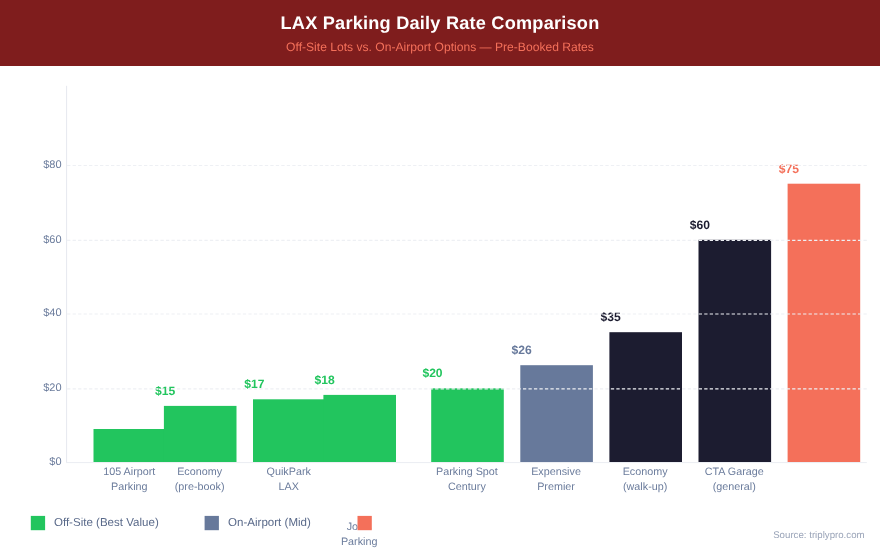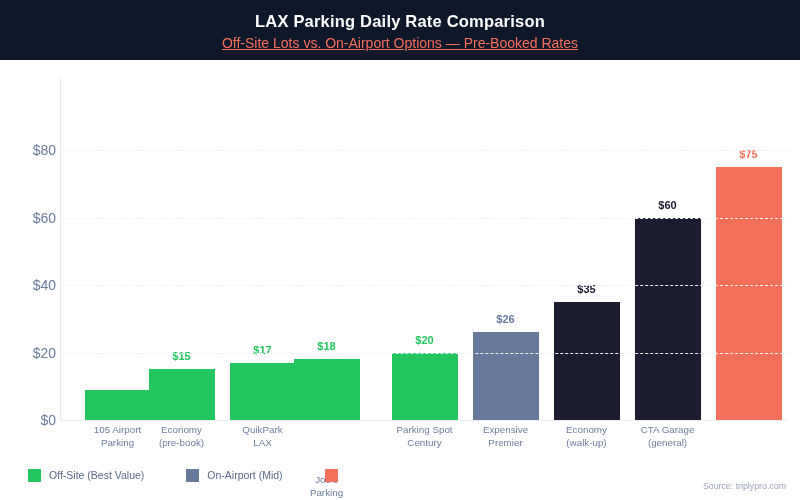--- a/index.html
+++ b/index.html
@@ -7,38 +7,37 @@
   body {
     background:#ffffff;
     font-family:"Liberation Sans", sans-serif;
     overflow:hidden;
     position:relative;
   }
 
   
   .header {
     position:absolute; left:0; top:0; width:800px; height:60px;
-    background:#0f172a;
+    background:#7f1d1d;
     display:flex; flex-direction:column;
     align-items:center; justify-content:center;
   }
   .chart-title {
     color:#ffffff;
     font-size:16.5px;
     font-weight:bold;
     letter-spacing:.2px;
     line-height:20px;
   }
   .chart-subtitle {
     color:#f4705a;
-    font-size:14px;
+    font-size:11px;
     font-weight:normal;
     margin-top:5px;
     line-height:14px;
-    text-decoration:underline;
   }
 
   
   .plot-wrap {
     position:absolute; left:0; top:60px; width:800px; height:440px;
     background:#ffffff;
   }
   
   .axis-line {
     position:absolute; left:60px; top:18px; width:1px; height:342px;
@@ -48,39 +47,38 @@
     position:absolute; left:60px; top:360px; width:728px; height:1px;
     background:#eceef3;
   }
   .gridline {
     position:absolute; left:61px; width:727px; height:0;
     border-top:1px dashed #eef0f4;
   }
   .ytick {
     position:absolute; right:0; width:46px;
     text-align:right;
-    font-size:14px;
+    font-size:10px;
     color:#6b7c9c;
     transform:translateY(-50%);
   }
   .ytick-group { position:absolute; left:0; top:0; width:56px; height:440px; }
 
   .bars {
     position:absolute; left:60px; top:0; width:728px; height:440px;
   }
   .bar-slot {
     position:absolute; bottom:80px; width:81px;
   }
   .bar {
     position:absolute; left:7.5px; bottom:0; width:66px;
     border-radius:0;
   }
   .bar-value {
     position:absolute; left:0; width:81px;
-    text-align:center;
     font-size:11px;
     font-weight:bold;
     line-height:13px;
   }
   .cat-label {
     position:absolute; left:0; width:81px; top:364px;
     text-align:center;
     font-size:9.8px;
     color:#6b7c9c;
     line-height:12.5px;

